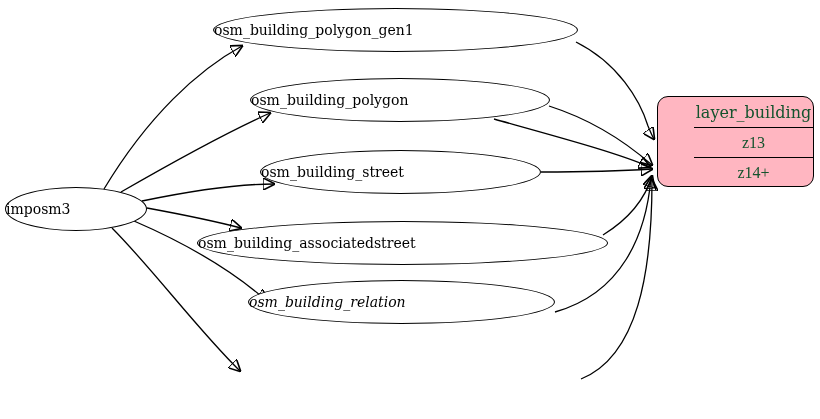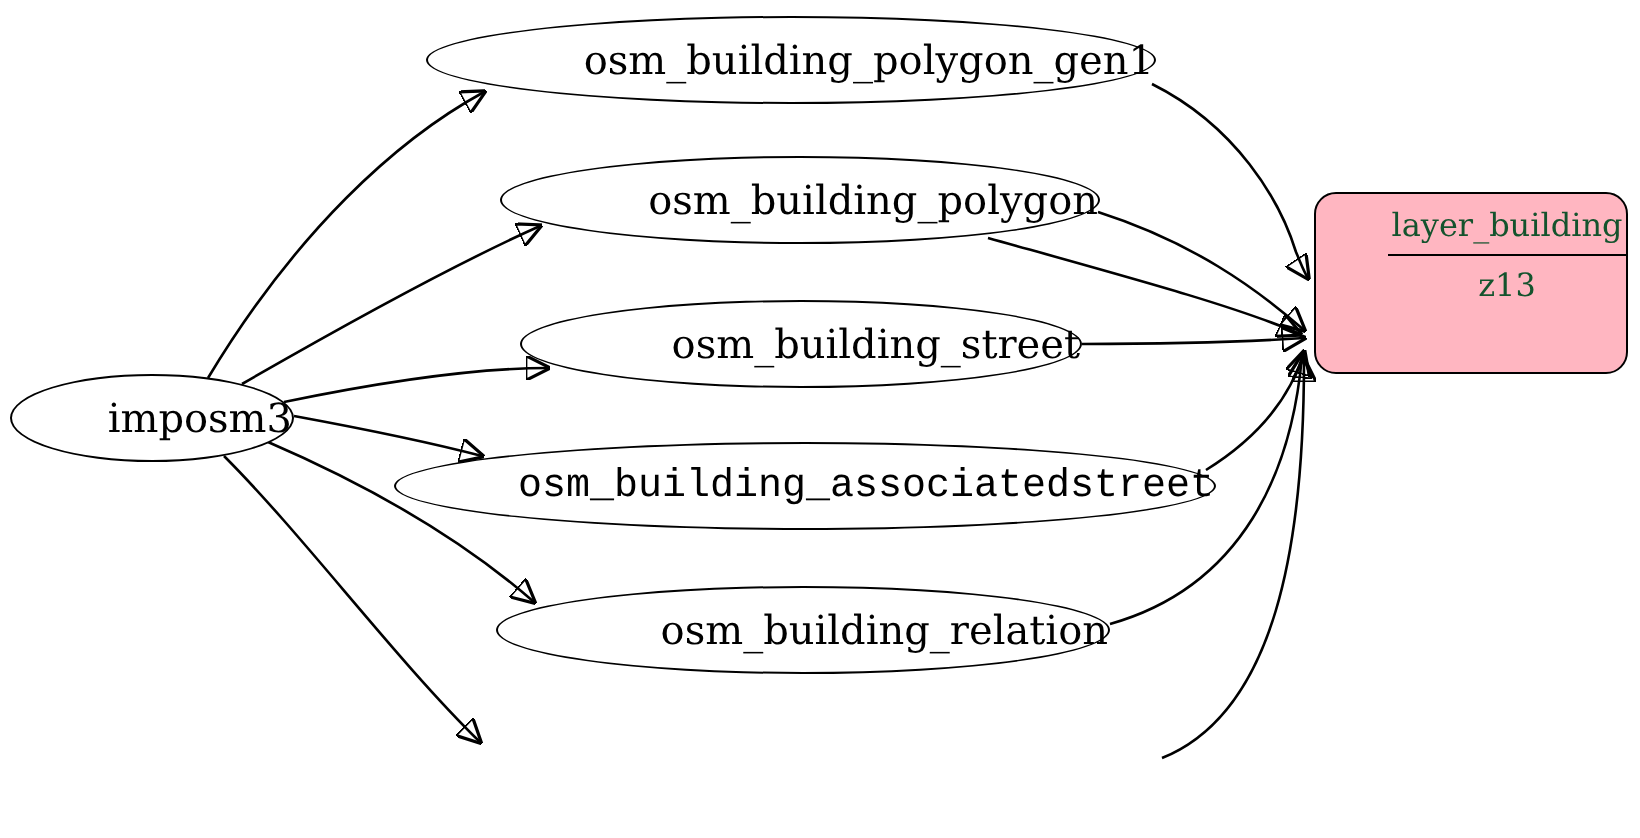--- a/index.html
+++ b/index.html
@@ -18,23 +18,23 @@
   }
   .edges path {
     fill: none;
     stroke: #000000;
     stroke-width: 1.3;
   }
   .node {
     position: absolute;
     display: flex;
     align-items: center;
-    justify-content: flex-end;
+    justify-content: flex-start;
     box-sizing: border-box;
-    font-size: 20px;
+    font-size: 14px;
     color: #000000;
     white-space: nowrap;
   }
   .ellipse {
     border: 1.3px solid #000000;
     border-radius: 50%;
     background: #ffffff;
   }
   .record {
     position: absolute;
@@ -49,20 +49,21 @@
   }
   .record .row {
     height: 30px;
     display: flex;
     align-items: center;
     justify-content: center;
     box-sizing: border-box;
   }
   .record .row + .row {
     border-top: 1.2px solid #000000;
+    font-family: Liberation Serif, serif;
   }
 </style>
 </head>
 <body>
 
 <div class="canvas">
 
   <svg class="edges" viewBox="0 0 820 419" xmlns="http://www.w3.org/2000/svg">
     <defs>
       <marker id="arrow" viewBox="0 0 10 10" refX="9" refY="5" markerWidth="9.5" markerHeight="9.5" orient="auto">
@@ -95,27 +96,28 @@
   </div>
 
   <div class="node ellipse" style="left:260px; top:150px; width:281px; height:44px;">
     <span>osm_building_street</span>
   </div>
 
   <div class="node ellipse" style="left:250px; top:78px; width:300px; height:44px;">
     <span>osm_building_polygon</span>
   </div>
 
-  <div class="node ellipse" style="left:197px; top:221px; width:411px; height:44px;font-family:Liberation Mono, monospace;">
+  <div class="node ellipse" style="left:197px; top:221px; width:411px; height:44px;">
     <span>osm_building_associatedstreet</span>
   </div>
 
-  <div class="node ellipse" style="left:248px; top:293px; width:307px; height:44px;">
+  <div class="node ellipse" style="left:248px; top:280px; width:307px; height:44px;font-style:italic;">
     <span>osm_building_relation</span>
   </div>
 
 
   <div class="record" style="left:657px; top:96px; width:157px; height:91px;">
     <div class="row">layer_building</div>
     <div class="row">z13</div>
+    <div class="row">z14+</div>
   </div>
 
 </div>
 
 </body></html>

